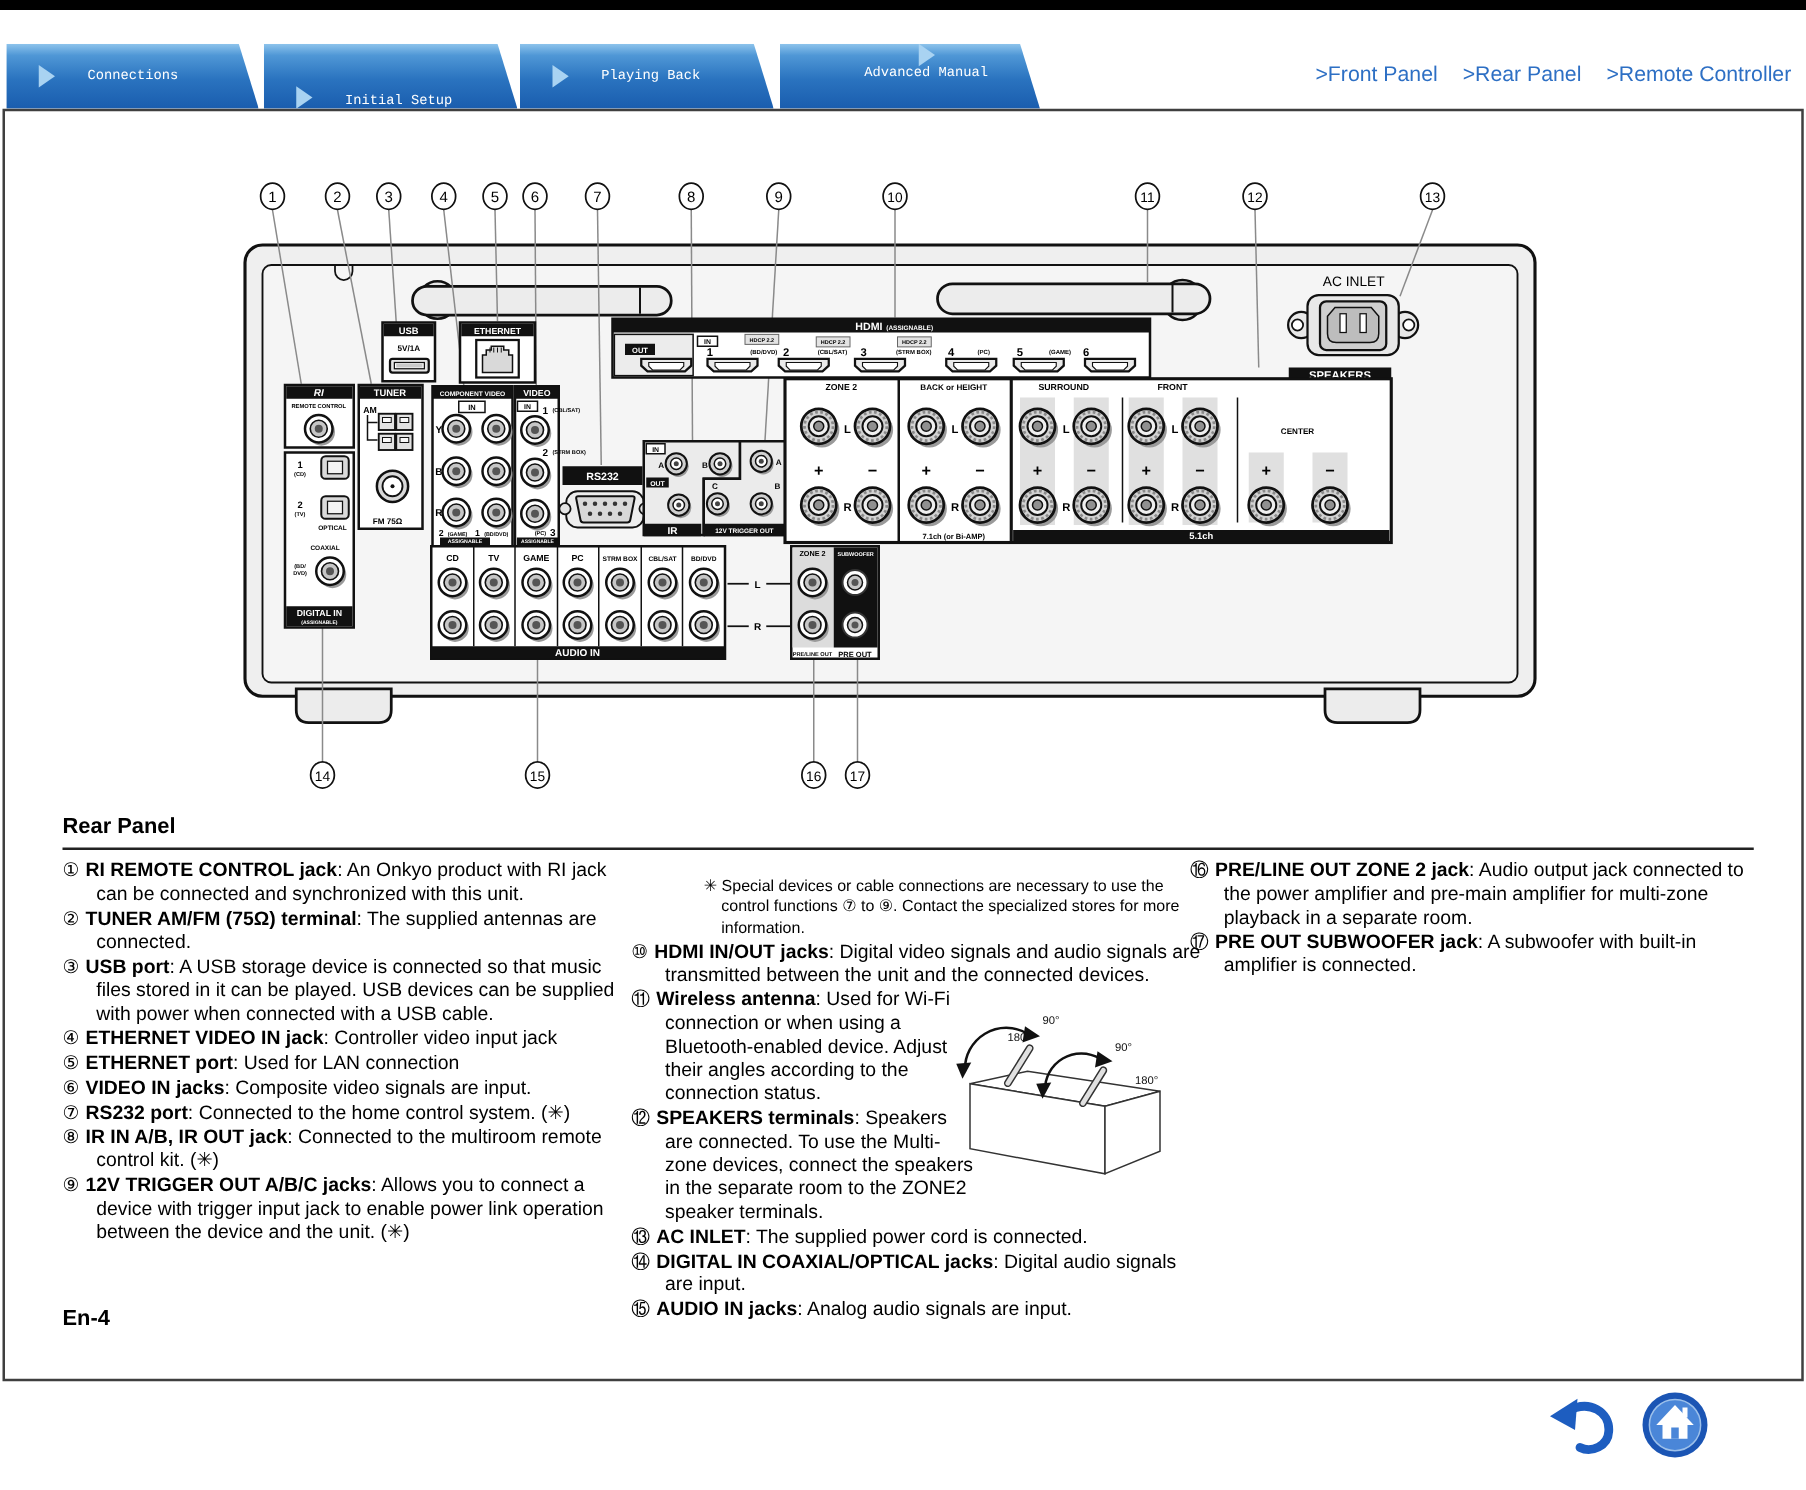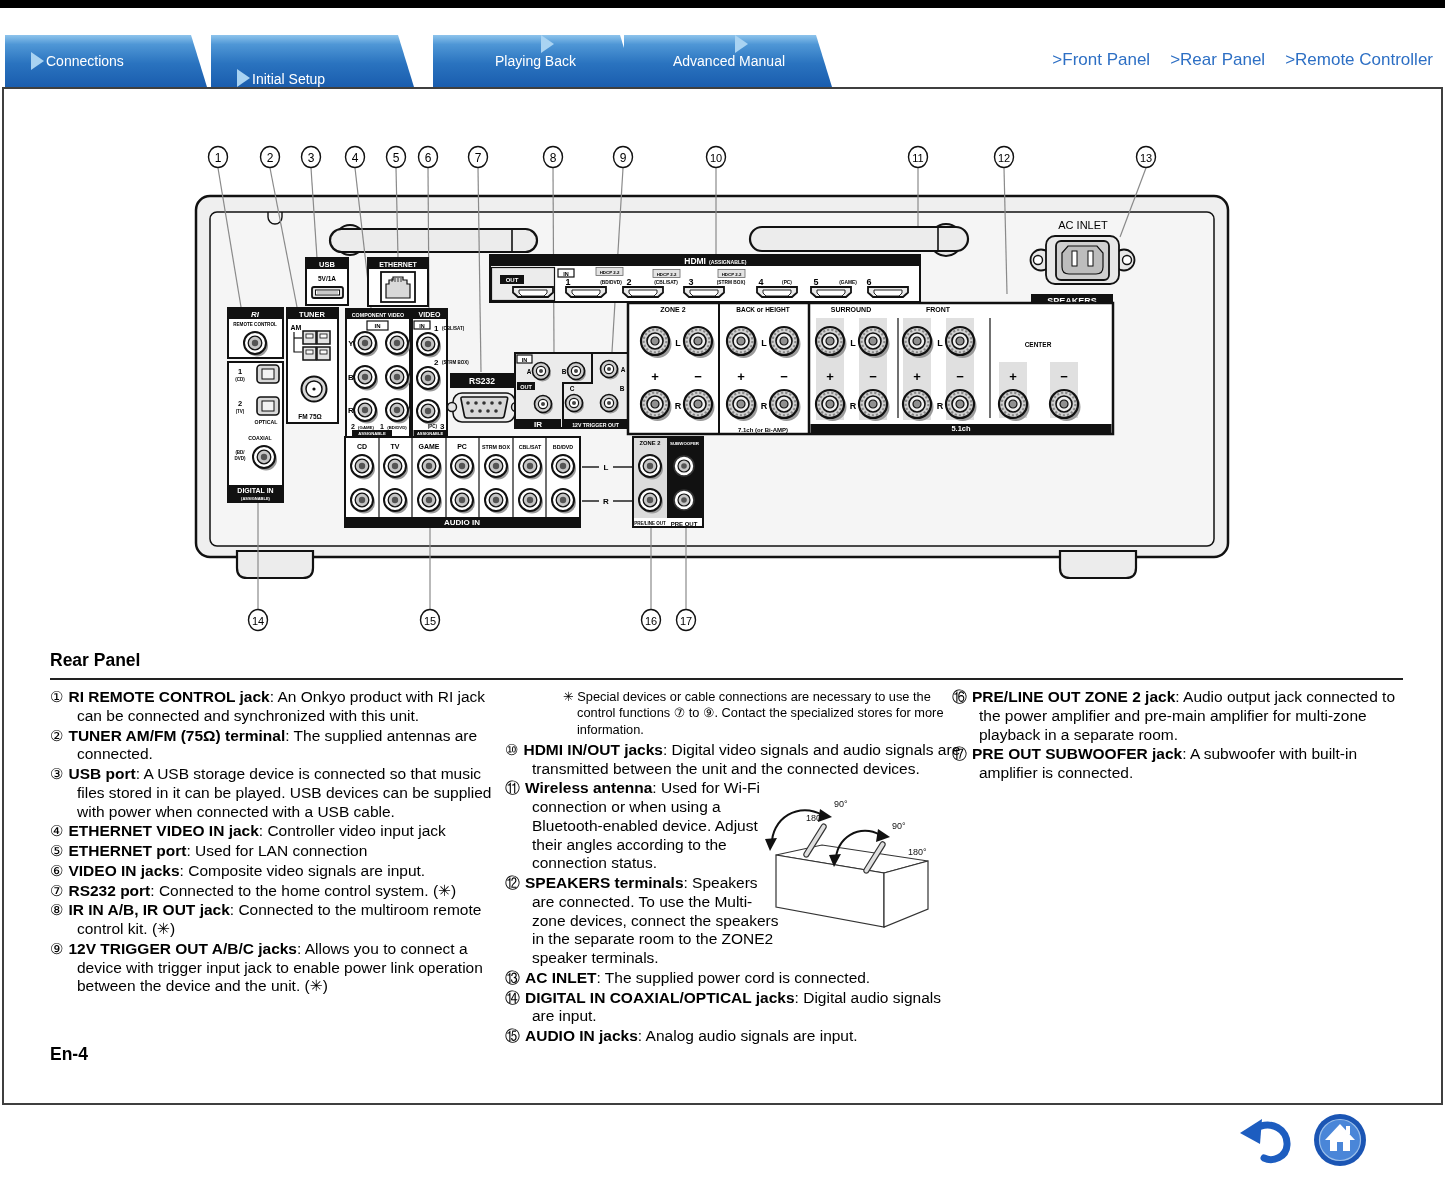--- a/index.html
+++ b/index.html
@@ -6,38 +6,38 @@
   .page{position:relative;width:1445px;height:1192px;background:#fff;overflow:hidden;
         font-family:"Liberation Sans",sans-serif;color:#000;}
   .topbar{position:absolute;left:0;top:0;width:1445px;height:8px;background:#000;}
   
   .tab{position:absolute;top:35px;height:52px;
        background:linear-gradient(180deg,#8ec4ec 0%,#4f97d6 18%,#2a73bf 55%,#1a5dae 100%);
        clip-path:polygon(0 0,calc(100% - 16px) 0,100% 100%,0 100%);
        display:flex;align-items:center;cursor:pointer;}
   .tab-arrow{width:0;height:0;border-top:9px solid transparent;border-bottom:9px solid transparent;
        border-left:13px solid #a9d3f2;margin-left:26px;}
-  .tab-label{color:#fff;font-size:14px;margin-left:2px;white-space:nowrap;}
+  .tab-label{color:#fff;font-size:11px;margin-left:26px;white-space:nowrap;font-family:Liberation Mono, monospace;}
   .navlinks{position:absolute;top:50px;right:12px;display:flex;gap:20px;}
   .navlink{color:#2d6fc4;font-size:17px;cursor:pointer;white-space:nowrap;}
   .frame{position:absolute;left:2px;top:87px;width:1437px;height:1014px;border:2px solid #3f3f3f;}
   
   .diagram{position:absolute;left:0;top:140px;width:1445px;height:515px;}
   svg text{font-family:"Liberation Sans",sans-serif;}
   .t{fill:#000;font-weight:bold;text-anchor:middle;}
   .tn{fill:#000;text-anchor:middle;}
   .tw{fill:#fff;font-weight:bold;text-anchor:middle;}
   .ts{text-anchor:start;}
   .te{text-anchor:end;}
   
   .sec-title{position:absolute;left:50px;top:650px;width:1353px;font-size:17.5px;font-weight:bold;
        padding-bottom:7px;border-bottom:2px solid #222;}
   .col{position:absolute;top:688px;}
   .col1{left:50px;width:449px;}
-  .col2{left:505px;width:456px;}
+  .col2{left:505px;width:456px;margin-top:12px;}
   .col3{left:952px;width:453px;}
   .item{font-size:15.5px;line-height:1.21;padding-left:27px;text-indent:-27px;margin:0 0 1px 0;}
   .item .cnum{padding-right:5px;font-size:15px;}
   .note{font-size:12.8px;line-height:1.27;margin:1px 0 3px 58px;padding-left:14px;text-indent:-14px;}
   .ant-fig{float:right;width:172px;height:142px;margin:14px 0 2px 6px;}
   .pagenum{position:absolute;left:50px;top:1044px;font-size:17.5px;font-weight:bold;}
   .foot-icons{position:absolute;top:1112px;left:1240px;display:flex;align-items:center;gap:18px;}
   .icon-btn{cursor:pointer;display:block;}
 </style>
 </head>
@@ -47,21 +47,21 @@
   <div class="topbar"></div>
 
   <div class="tab" style="left:5px;width:202px;">
     <span class="tab-arrow"></span>
     <span class="tab-label">Connections</span>
   </div>
   <div class="tab" style="left:211px;width:203px;align-items:flex-end;">
     <span class="tab-arrow"></span>
     <span class="tab-label">Initial Setup</span>
   </div>
-  <div class="tab" style="left:433px;width:203px;flex-direction:column;">
+  <div class="tab" style="left:416px;width:203px;">
     <span class="tab-arrow"></span>
     <span class="tab-label">Playing Back</span>
   </div>
   <div class="tab" style="left:624px;width:208px;flex-direction:column;">
     <span class="tab-arrow"></span>
     <span class="tab-label">Advanced Manual</span>
   </div>
 
   <div class="navlinks">
     <span class="navlink">&gt;Front Panel</span>

